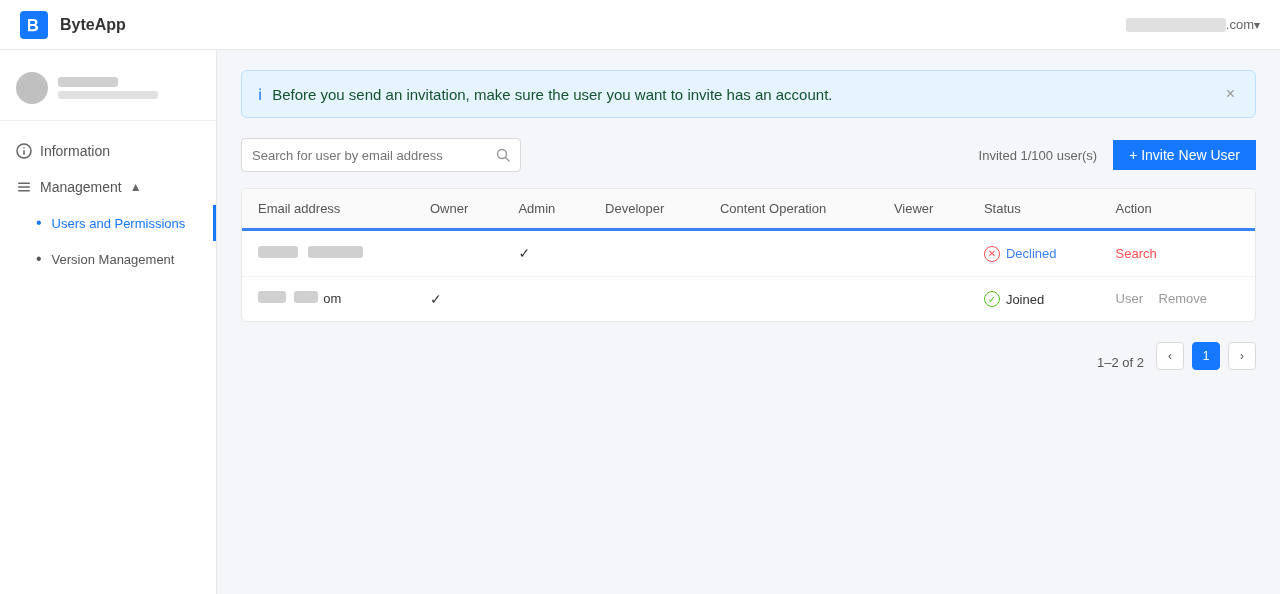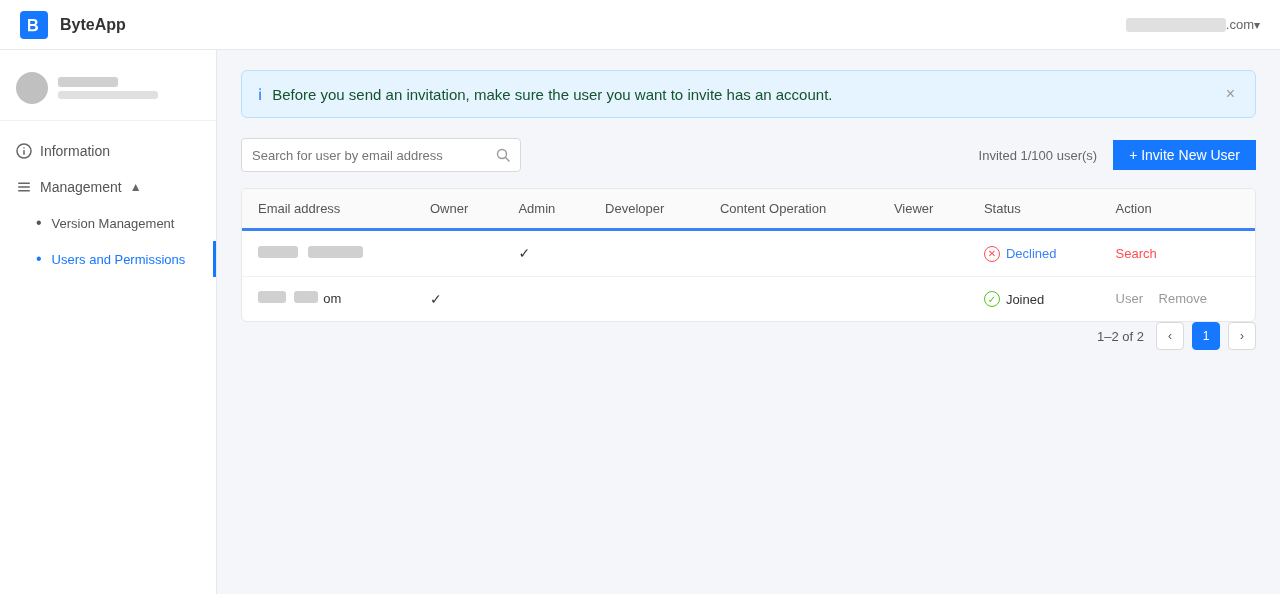--- a/index.html
+++ b/index.html
@@ -318,23 +318,24 @@
     .status-joined .status-text { color: #333; text-align: center; }
 
     
     .action-delete { color: #ff4d4f; cursor: pointer; font-size: 13px; }
     .action-edit { color: #999; cursor: pointer; font-size: 13px; margin-right: 12px; }
     .action-remove { color: #999; cursor: pointer; font-size: 13px; }
 
     
     .pagination {
       display: flex;
-      align-items: center;
+      align-items: flex-end;
       justify-content: flex-end;
       gap: 8px;
+      margin-top: 20px;
     }
     .page-info {
       font-size: 13px;
       color: #555;
       margin-right: 4px;
     }
     .page-btn {
       width: 28px;
       height: 28px;
       border: 1px solid #d9d9d9;
@@ -401,27 +402,27 @@
                 <rect x="2" y="3.5" width="12" height="1.5" rx="0.75" fill="#666"></rect>
                 <rect x="2" y="7.25" width="12" height="1.5" rx="0.75" fill="#666"></rect>
                 <rect x="2" y="11" width="12" height="1.5" rx="0.75" fill="#666"></rect>
               </svg>
           </span>
           <span>Management</span>
         </div>
         <span style="color:#666;font-size:12px;">▲</span>
       </div>
 
-      <div class="sidebar-sub-item">
-        <span>Version Management</span>
-      </div>
-
       <div class="sidebar-sub-item active" style="position:relative;">
         <span>Users and Permissions</span>
         <div class="sidebar-active-bar"></div>
+      </div>
+
+      <div class="sidebar-sub-item">
+        <span>Version Management</span>
       </div>
     </nav>
   </aside>
 
   <main class="main">
 
     <div class="banner">
       <div class="banner-left">
         <span class="banner-info-icon">ℹ</span>
         <span class="banner-text">Before you send an invitation, make sure the user you want to invite has an account.</span>

